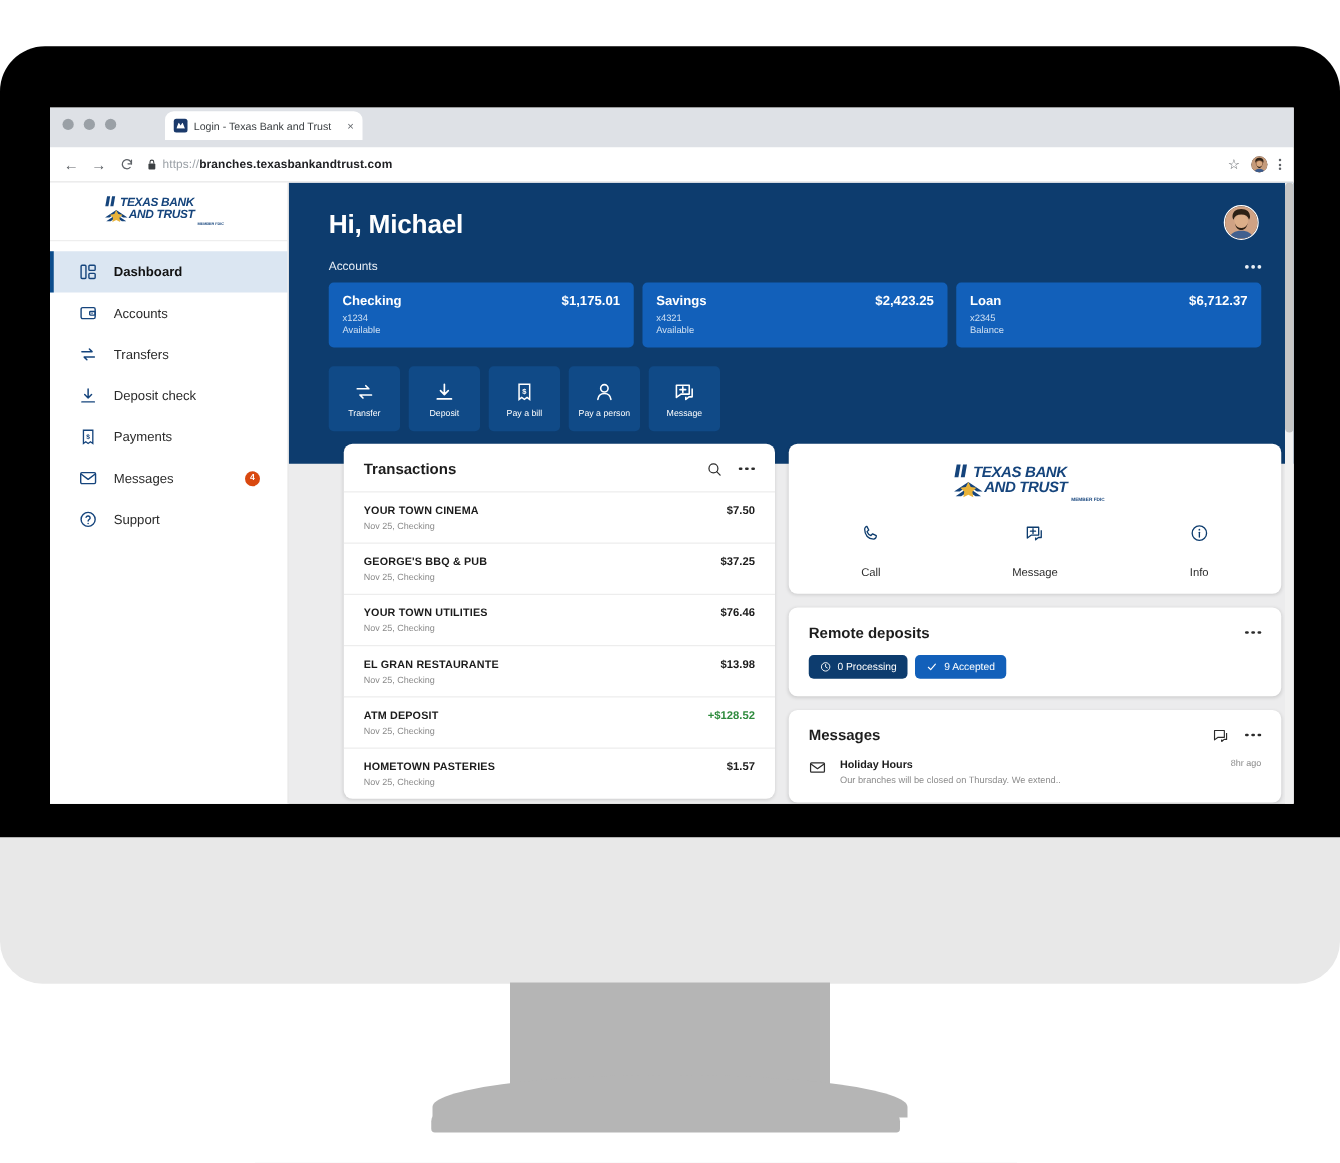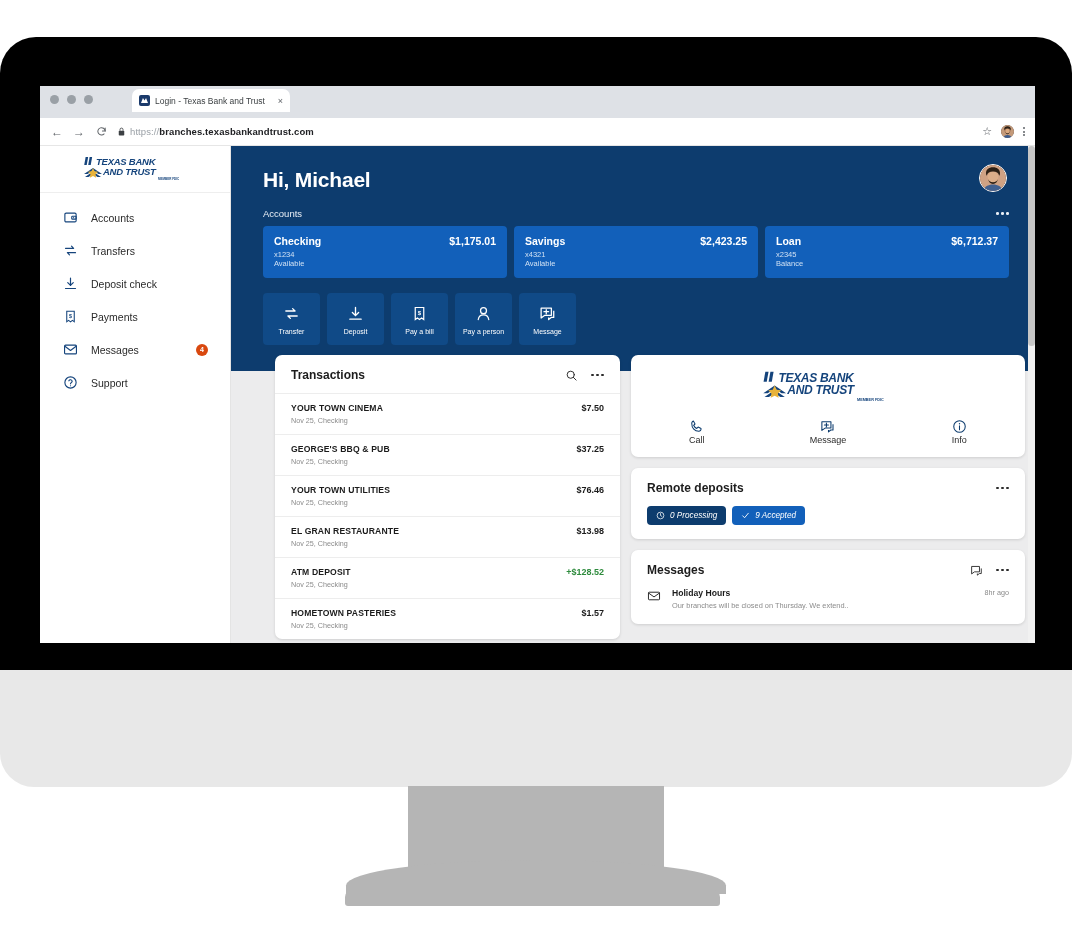--- a/index.html
+++ b/index.html
@@ -96,26 +96,26 @@
   .tx{padding:9px 16px 9px 16px;border-top:1px solid #ededed;display:flex;justify-content:space-between;align-items:flex-start;}
   .tx:first-of-type{border-top:1px solid #ededed;}
   .tx-name{font-size:8.6px;color:#1b1b1b;font-weight:700;letter-spacing:.15px;}
   .tx-sub{font-size:7.2px;color:#8b8b8b;margin-top:3px;}
   .tx-amt{font-size:9px;color:#1b1b1b;font-weight:600;white-space:nowrap;}
   .tx-amt.credit{color:#2e8b3d;}
 
   .contact-card{padding:14px 0 12px 0;text-align:center;}
   .contact-logo{display:flex;justify-content:center;margin-bottom:12px;}
   .contact-row{display:flex;}
-  .contact-item{flex:1;display:flex;flex-direction:column;align-items:center;gap:0;}
+  .contact-item{flex:1;display:flex;flex-direction:column;align-items:center;gap:18px;}
   .contact-item .c-ico{color:#0d3c6e;height:17px;display:flex;align-items:center;}
   .contact-item .c-lbl{font-size:9px;color:#2b2b2b;}
 
   .rd-body{padding:0 16px 14px 16px;display:flex;gap:6px;}
-  .pill{height:19px;border-radius:4px;display:flex;align-items:center;gap:5px;padding:0 9px;font-size:8.2px;color:#fff;font-style:italic;}
+  .pill{height:19px;border-radius:4px;display:flex;align-items:center;gap:5px;padding:0 9px;font-size:8.2px;color:#fff;}
   .pill.dark{background:#0d3c6e;}
   .pill.bright{background:#1260ba;justify-content:flex-end;}
 
   .msg-row{display:flex;align-items:flex-start;padding:0 16px 14px 16px;gap:11px;}
   .msg-ico{color:#2b2b2b;margin-top:1px;}
   .msg-txt{flex:1;}
   .msg-title{font-size:8.6px;color:#1b1b1b;font-weight:700;}
   .msg-prev{font-size:7.4px;color:#8b8b8b;margin-top:3px;}
   .msg-time{font-size:7.2px;color:#8b8b8b;white-space:nowrap;}
 
@@ -200,20 +200,30 @@
           <text x="26" y="20" font-family="Liberation Sans, sans-serif" font-size="19" font-weight="bold" fill="#15447c" font-style="italic" letter-spacing="-.5">TEXAS BANK</text>
           <text x="40" y="39" font-family="Liberation Sans, sans-serif" font-size="19" font-weight="bold" fill="#15447c" font-style="italic" letter-spacing="-.5">AND TRUST</text>
           <path d="M2 38 L20 26 L38 38 L31 38 L20 31 L9 38 Z" fill="#15447c"></path>
           <path d="M4 44 L20 33 L36 44 L29 44 L20 38 L11 44 Z" fill="#15447c"></path>
           <path d="M20 26 l3.1 6.4 7 1-5 4.9 1.2 7-6.3-3.3-6.3 3.3 1.2-7-5-4.9 7-1z" fill="#e8b33a"></path>
           <text x="150" y="50" font-family="Liberation Sans, sans-serif" font-size="6" font-weight="bold" fill="#15447c">MEMBER FDIC</text>
         </svg>
       </div>
       <div class="navlist">
 
+        <div class="navitem active">
+          <span class="ni-ico">
+            <svg width="15" height="15" viewBox="0 0 24 24" fill="none" stroke="#15447c" stroke-width="1.8">
+              <rect x="3" y="3.5" width="6.2" height="17" rx="1.2"></rect>
+                <rect x="13" y="3.5" width="8" height="6.6" rx="1.2"></rect>
+                <rect x="13" y="13.9" width="8" height="6.6" rx="1.2"></rect>
+            </svg>
+          </span>
+          <span class="ni-label">Dashboard</span>
+        </div>
 
         <div class="navitem">
           <span class="ni-ico">
             <svg width="15" height="15" viewBox="0 0 24 24" fill="none" stroke="#15447c" stroke-width="1.8">
               <rect x="3" y="5" width="18" height="14" rx="2"></rect>
                 <rect x="14" y="10" width="7" height="4.5" rx="1"></rect>
                 <circle cx="17" cy="12.2" r=".9" fill="#15447c" stroke="none"></circle>
             </svg>
           </span>
           <span class="ni-label">Accounts</span>

